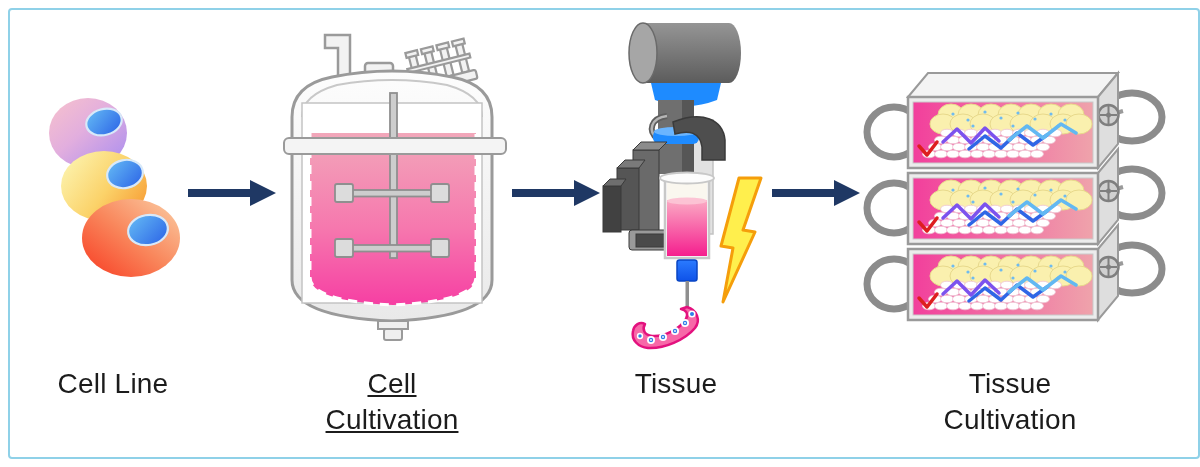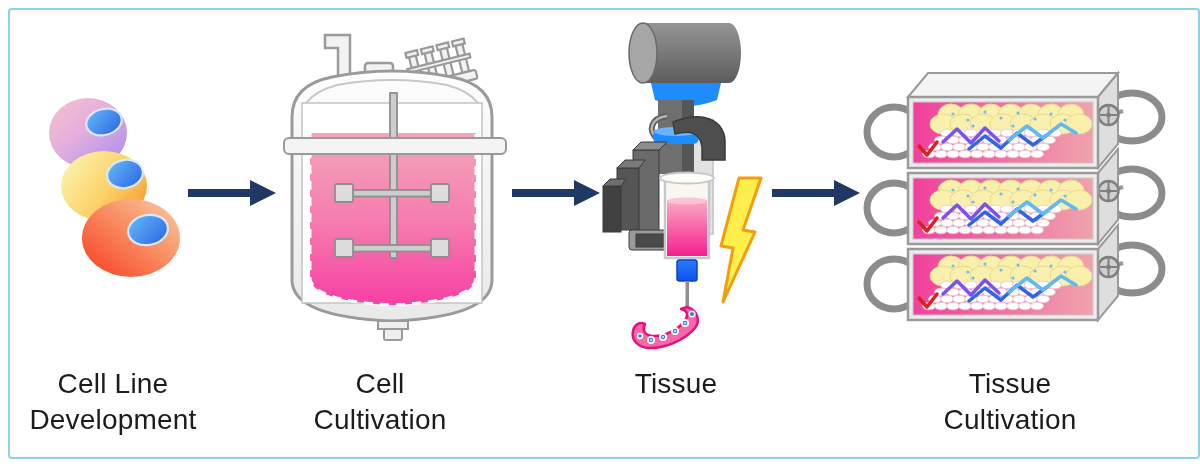--- a/index.html
+++ b/index.html
@@ -307,23 +307,22 @@
       </defs>
       <polygon points="48,42 68,18 258,18 238,42" fill="#F4F4F4" stroke="#9A9A9A" stroke-width="2"></polygon>
       <use href="#chamber"></use>
       <use href="#chamber" transform="translate(0,76)"></use>
       <use href="#chamber" transform="translate(0,152)"></use>
     </svg>
   </div>
 
   <div class="stage-label" style="left:-7px;width:240px;">
     <span>Cell Line</span><br>
-    <span>Development</span>
-  </div>
-  <div class="stage-label" style="left:260px;width:240px;">
+  </div>
+  <div class="stage-label" style="left:272px;width:240px;text-decoration:underline;">
     <span>Cell</span><br>
     <span>Cultivation</span>
   </div>
   <div class="stage-label" style="left:556px;width:240px;">
     <span>Tissue</span><br>
   </div>
   <div class="stage-label" style="left:890px;width:240px;">
     <span>Tissue</span><br>
     <span>Cultivation</span>
   </div>

